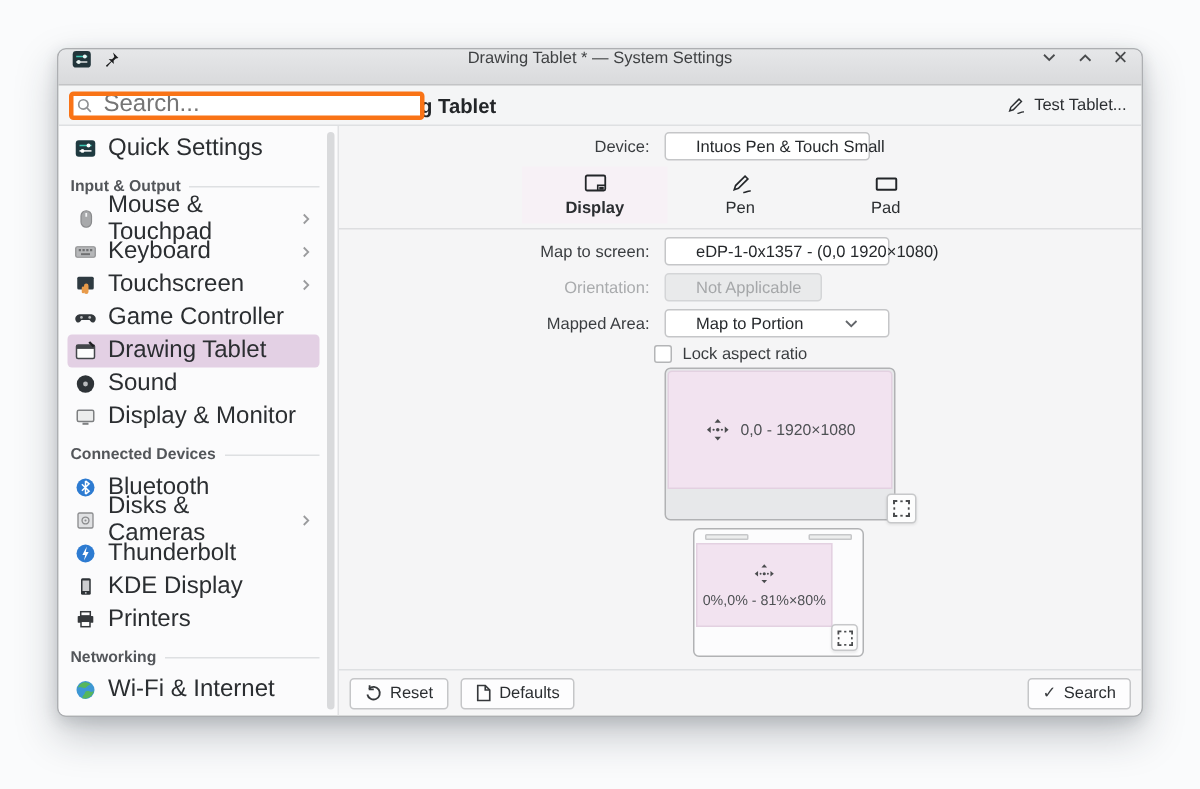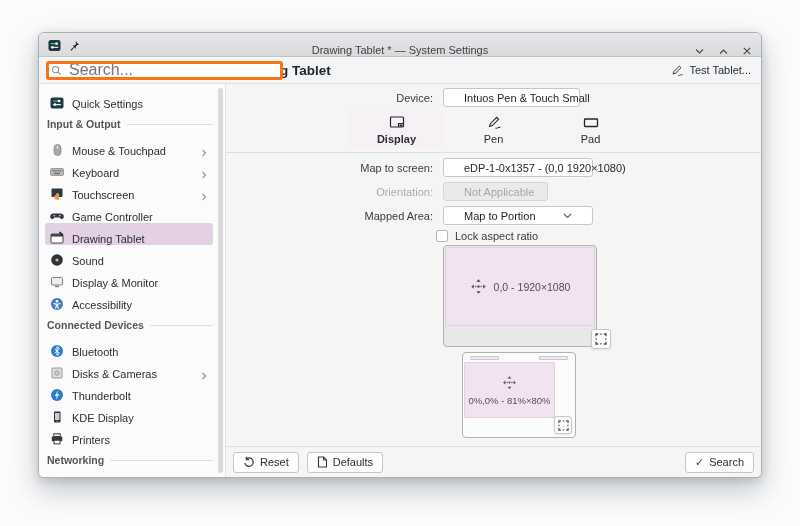--- a/index.html
+++ b/index.html
@@ -7,21 +7,21 @@
 
   .window {
     position:absolute; left:38px; top:32px; width:724px; height:446px;
     background:#eff0f1; border:1px solid #adafb2; border-radius:6px;
     box-shadow:0 12px 28px rgba(30,40,50,.25), 0 3px 10px rgba(30,40,50,.15);
     overflow:hidden; display:flex; flex-direction:column;
   }
 
   
   .titlebar { height:24px; flex:0 0 24px; background:linear-gradient(#e6e7e9,#d9dadc);
-    border-bottom:1px solid #c3c4c6; display:flex; align-items:flex-end; padding:0 9px; position:relative; }
+    border-bottom:1px solid #c3c4c6; display:flex; align-items:flex-start; padding:0 9px; position:relative; }
   .tb-left { display:flex; align-items:center; gap:7px; z-index:2; }
   .tb-title { position:absolute; left:0; right:0; text-align:center; font-size:11px; color:#3f4143; }
   .tb-controls { margin-left:auto; display:flex; align-items:center; gap:13px; z-index:2; }
   .tb-controls svg { display:block; cursor:default; }
 
   
   .header { height:27px; flex:0 0 27px; background:#f4f5f6; border-bottom:1px solid #dee0e2;
     display:flex; align-items:center; }
   .header-left { width:187px; flex:0 0 187px; display:flex; align-items:center; padding:0 7px; gap:7px; }
   .search { flex:1; height:19px; border:3px solid #f97316; border-radius:3px; background:#fff;
@@ -33,22 +33,22 @@
   .page-title { font-size:13.5px; font-weight:bold; color:#232629; margin-left:9px; }
   .test-btn { margin-left:auto; margin-right:10px; display:flex; align-items:center; gap:5px;
     font-size:11px; color:#2b2e31; cursor:pointer; }
 
   
   .main { flex:1; display:flex; min-height:0; }
   .sidebar { width:187px; flex:0 0 187px; background:#fbfbfc; border-right:1px solid #e1e2e4;
     position:relative; padding-top:4px; overflow:hidden; }
   .sb-scroll { position:absolute; right:2px; top:4px; bottom:4px; width:5px;
     background:#d9dadc; border-radius:3px; }
-  .sb-item { height:22px; display:flex; align-items:flex-end; gap:8px; margin:0 12px 0 6px;
-    padding:0 5px; border-radius:3px; font-size:11px; color:#2b2e31; cursor:pointer; }
+  .sb-item { height:22px; display:flex; align-items:center; gap:8px; margin:0 12px 0 6px;
+    padding:0 5px; border-radius:3px; font-size:16px; color:#2b2e31; cursor:pointer; }
   .sb-item.selected { background:var(--selection,#e3d0e4); }
   .sb-item .sb-icon { width:14px; height:14px; flex:0 0 14px; display:flex; align-items:center; justify-content:center; }
   .sb-item .chev { margin-left:auto; display:flex; }
   .sb-section { height:20px; display:flex; align-items:center; gap:6px; margin:4px 12px 1px 8px;
     font-size:10.5px; font-weight:bold; color:#53565a; }
   .sb-section:after { content:""; flex:1; height:1px; background:#dee0e2; }
 
   
   .content { flex:1; display:flex; flex-direction:column; background:#f5f5f6; min-width:0; }
   .content-body { flex:1; position:relative; }
@@ -265,30 +265,20 @@
       </div>
       <div class="sb-item">
         <span class="sb-icon">
             <svg width="14" height="14" viewBox="0 0 14 14">
               <rect x="1.5" y="2.5" width="11" height="7.5" rx="1" fill="#eceded" stroke="#7d7f81" stroke-width="1"></rect>
               <rect x="5" y="10.8" width="4" height="1.4" fill="#7d7f81"></rect>
             </svg>
           </span>
         <span>Display &amp; Monitor</span>
       </div>
-      <div class="sb-item">
-        <span class="sb-icon">
-            <svg width="14" height="14" viewBox="0 0 14 14">
-              <circle cx="7" cy="7" r="6" fill="#3e7dbd"></circle>
-              <circle cx="7" cy="4.2" r="1.3" fill="#fff"></circle>
-              <path d="M3.6 6l3.4.7L10.4 6l.2 1-2.6.8.9 3.6-1 .3L7 9l-.9 2.7-1-.3.9-3.6L3.4 7z" fill="#fff"></path>
-            </svg>
-          </span>
-        <span>Accessibility</span>
-      </div>
       <div class="sb-section">
           <span>Connected Devices</span>
         </div>
       <div class="sb-item">
         <span class="sb-icon">
             <svg width="14" height="14" viewBox="0 0 14 14">
               <circle cx="7" cy="7" r="6" fill="#2d7bd1"></circle>
               <path d="M7 2.6v8.8M7 2.6l2.4 2L4.6 9.2M7 11.4l2.4-2L4.6 4.8" stroke="#fff" stroke-width="1" fill="none"></path>
             </svg>
           </span>

